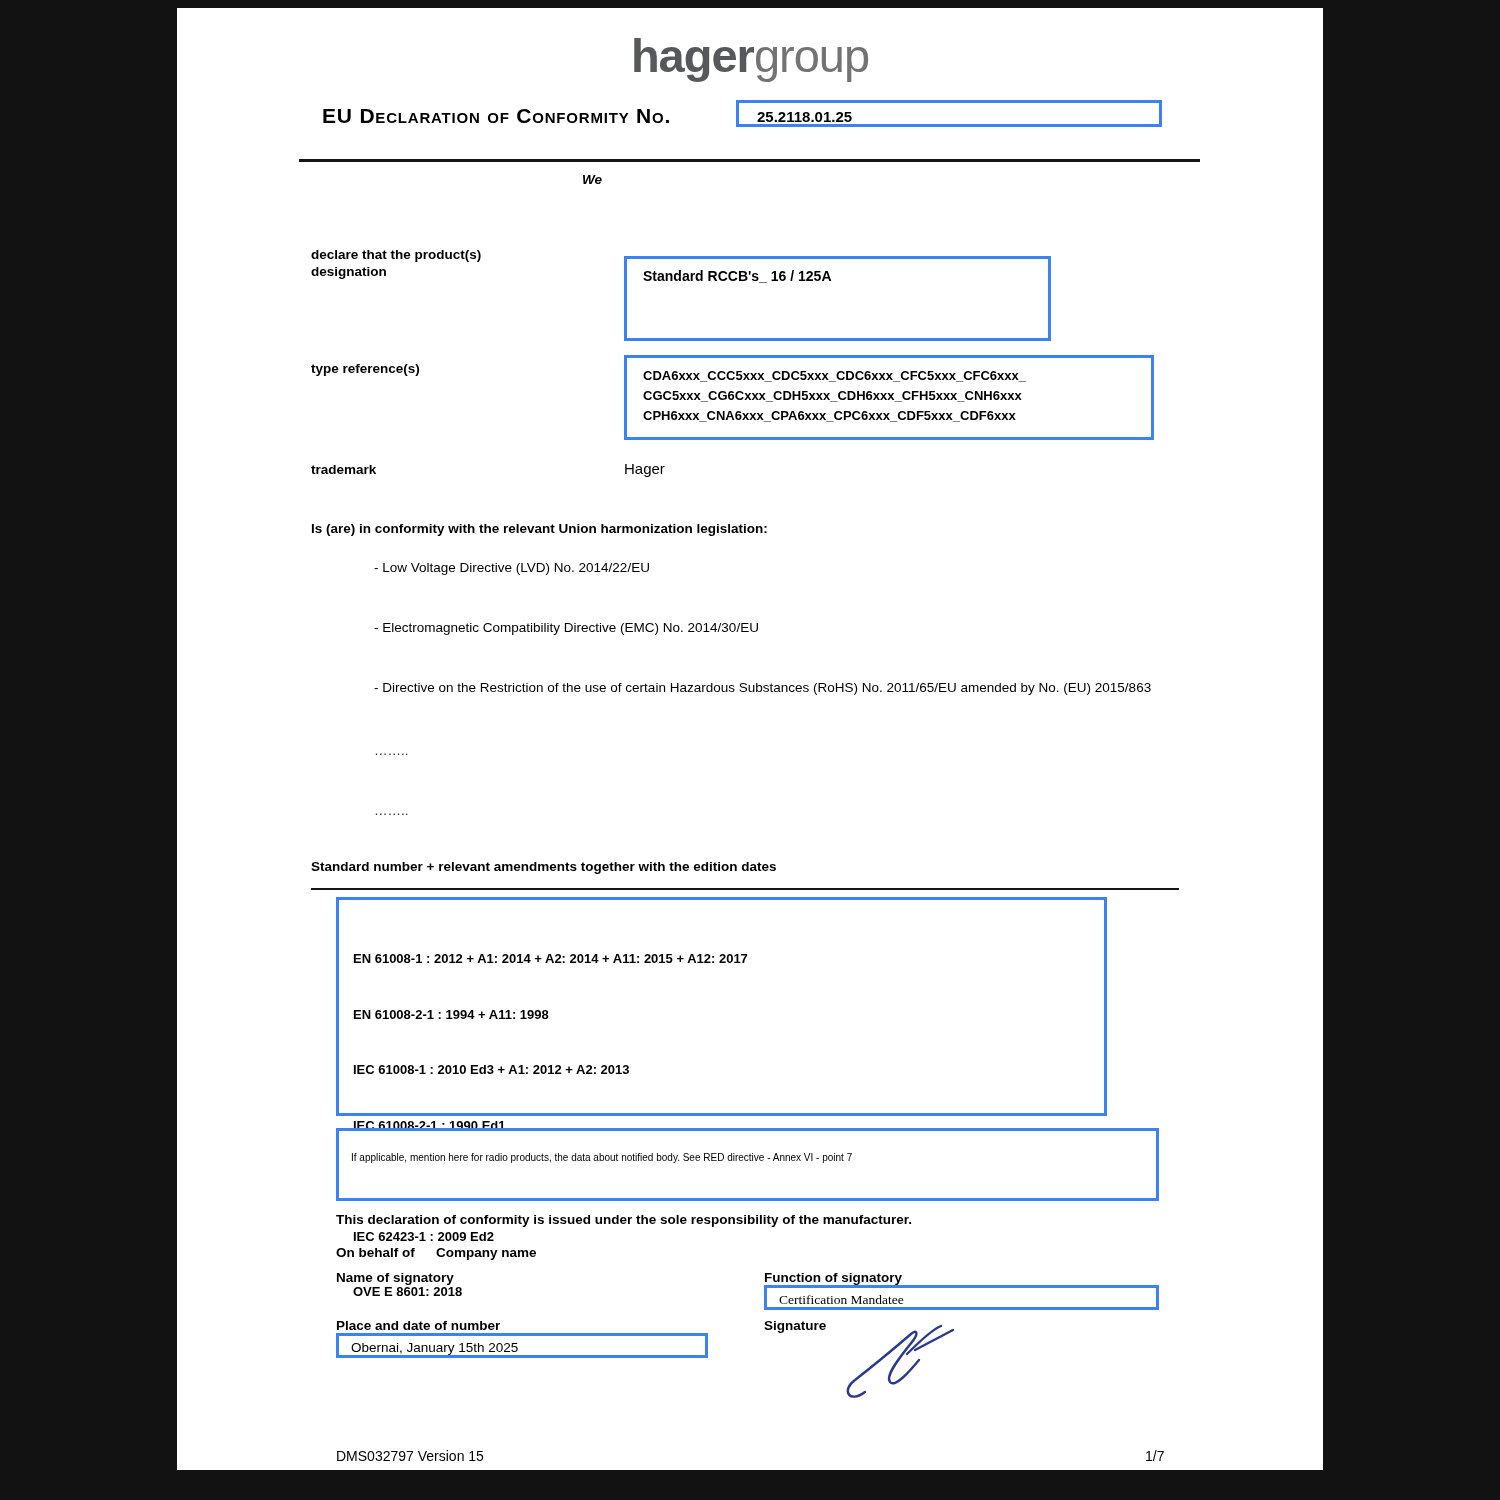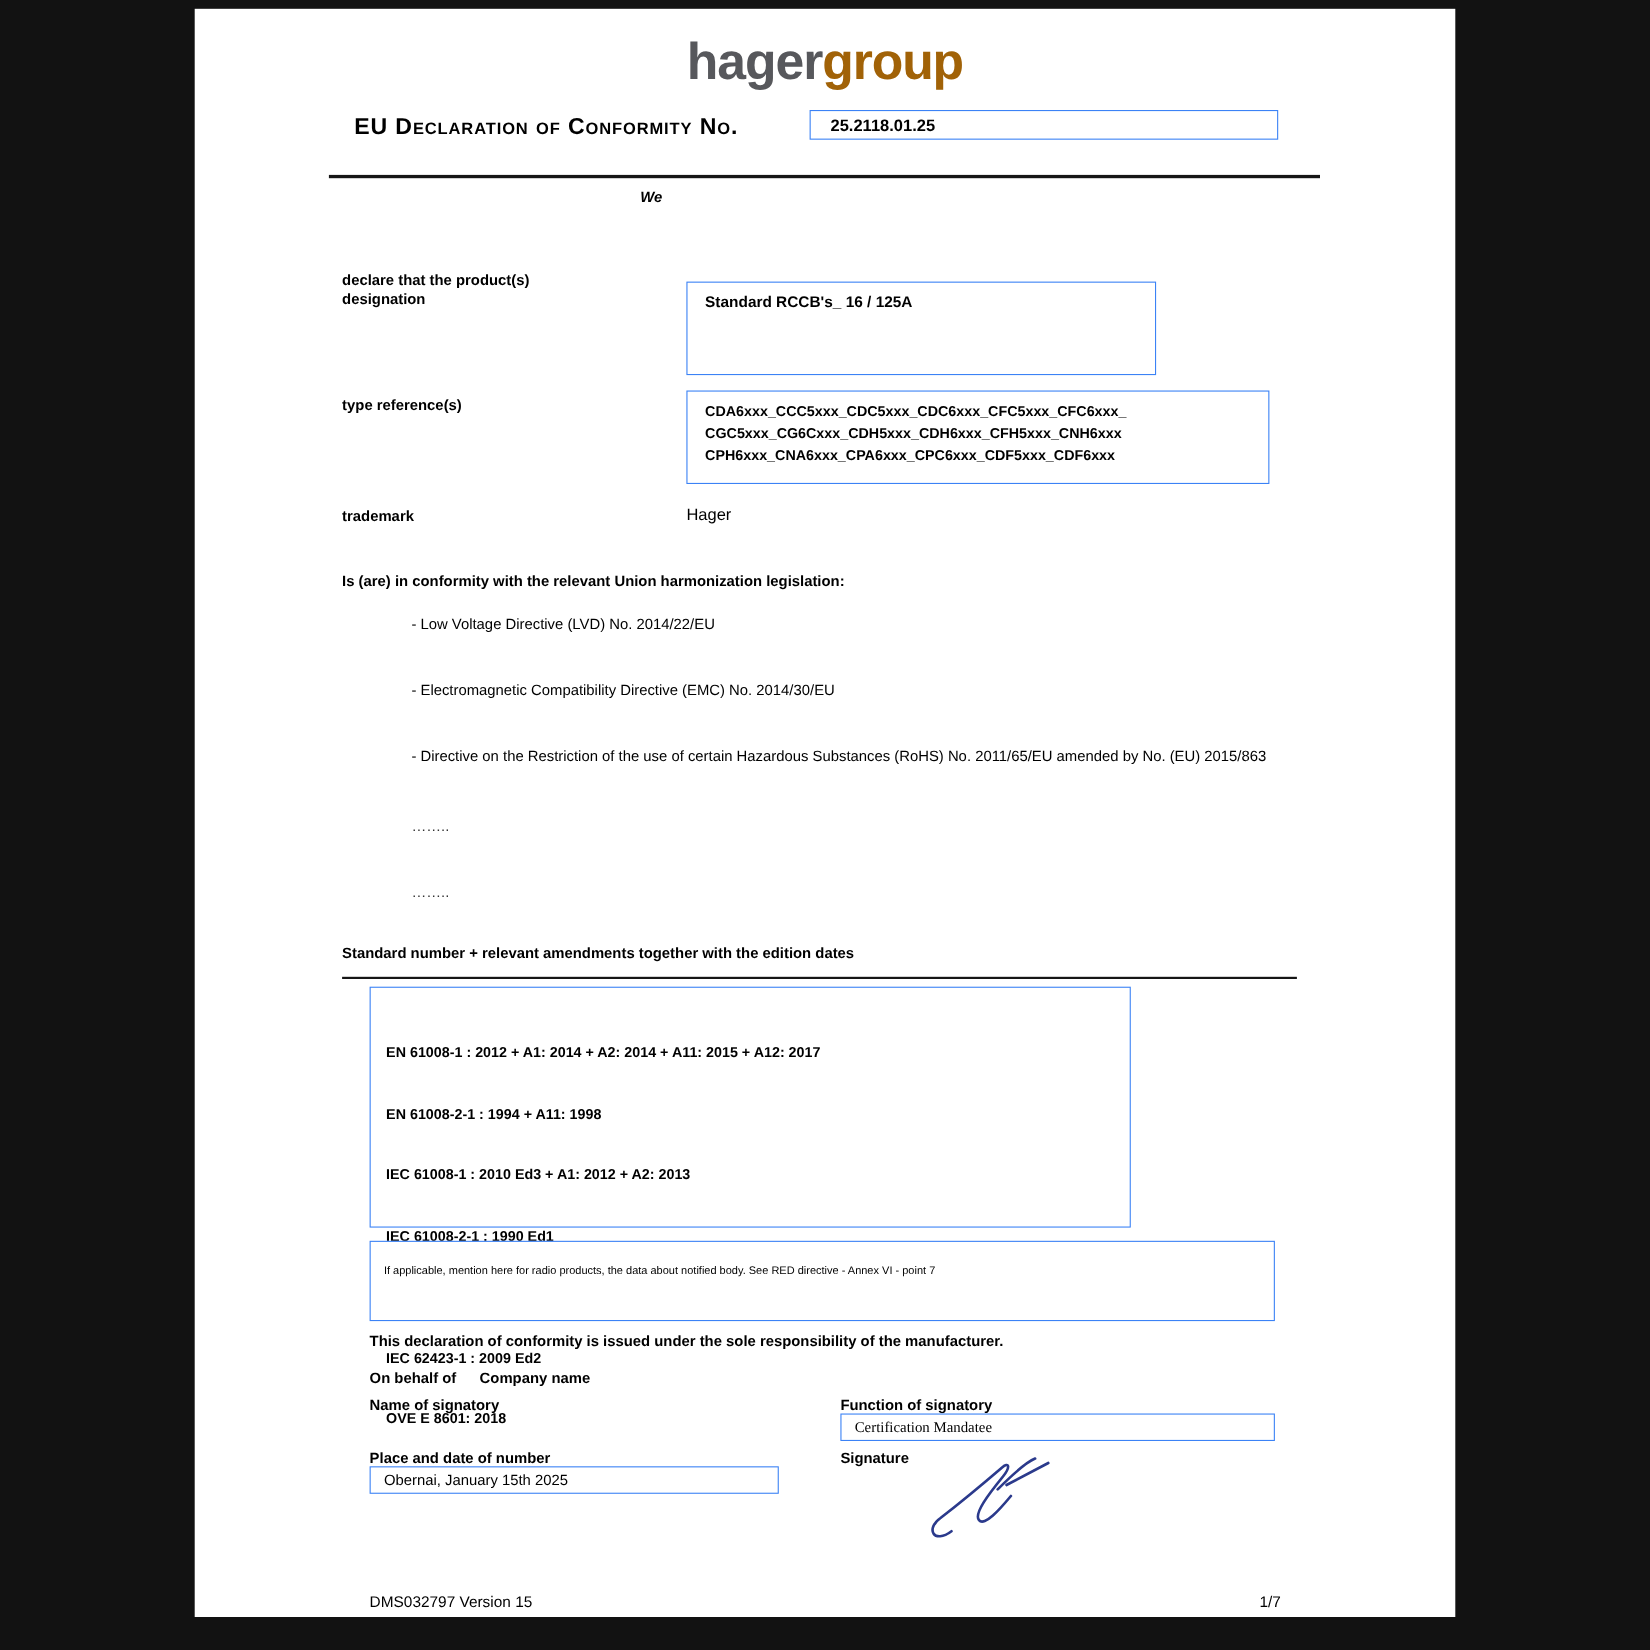--- a/index.html
+++ b/index.html
@@ -9,26 +9,26 @@
     font-family:"Liberation Sans","DejaVu Sans",sans-serif;
     color:#000;
   }
   .page{
     position:absolute;left:177px;top:8px;width:1146px;height:1462px;
     background:#ffffff;overflow:hidden;
   }
   .abs{position:absolute;}
   .logo{font-size:47px;letter-spacing:-1px;white-space:nowrap;}
   .logo-bold{font-weight:bold;color:#57585c;}
-  .logo-light{font-weight:bold;color:#a16207;}
+  .logo-light{font-weight:normal;color:#737373;}
   .doc-title{
     font-weight:bold;font-size:21px;font-variant:small-caps;
     letter-spacing:0.8px;white-space:nowrap;
   }
-  .box{border:1px solid #3b82f6;background:#fff;box-sizing:border-box;}
+  .box{border:3px solid #3b82f6;background:#fff;box-sizing:border-box;}
   .rule{background:#161616;}
   .lbl{font-size:13.5px;font-weight:bold;line-height:17px;}
   .val{font-size:14px;font-weight:bold;}
   .reg{font-size:13.5px;font-weight:normal;}
   .std-lines{font-size:13px;font-weight:bold;line-height:18.5px;white-space:pre;}
   .strike{text-decoration:line-through;}
   .small-note{font-size:10px;line-height:12px;}
   .footer{font-size:14px;}
   .sig-label{font-size:13.5px;font-weight:bold;}
 </style>
@@ -74,21 +74,21 @@
 
   <div class="abs reg" style="top:552px;left:197px;">- Low Voltage Directive (LVD) No. 2014/22/EU</div>
   <div class="abs reg" style="top:612px;left:197px;">- Electromagnetic Compatibility Directive (EMC) No. 2014/30/EU</div>
   <div class="abs reg" style="top:672px;left:197px;">- Directive on the Restriction of the use of certain Hazardous Substances (RoHS) No. 2011/65/EU amended by No. (EU) 2015/863</div>
   <div class="abs reg" style="top:735px;left:197px;color:#333;">……..</div>
   <div class="abs reg" style="top:795px;left:197px;color:#333;">……..</div>
 
   <div class="abs lbl" style="top:850px;left:134px;">Standard number + relevant amendments together with the edition dates</div>
   <div class="abs rule" style="top:880px;left:134px;width:868px;height:2px;"></div>
 
-  <div class="abs box" style="top:889px;left:159px;width:692px;height:219px;">
+  <div class="abs box" style="top:889px;left:159px;width:771px;height:219px;">
     <div class="abs std-lines" style="top:13px;left:14px;">
       <div>EN 61008-1 : 2012 + A1: 2014 + A2: 2014 + A11: 2015 + A12: 2017</div>
       <div>EN 61008-2-1 : 1994 + A11: 1998</div>
       <div>IEC 61008-1 : 2010 Ed3 + A1: 2012 + A2: 2013</div>
       <div>IEC 61008-2-1 : 1990 Ed1</div>
       <div><span>EN 62423-1 : 2012 + A11: 2021</span> <span class="strike">+A12:2022</span></div>
       <div>IEC 62423-1 : 2009 Ed2</div>
       <div>OVE E 8601: 2018</div>
       <div>EN63000: 2018-12</div>
     </div>

